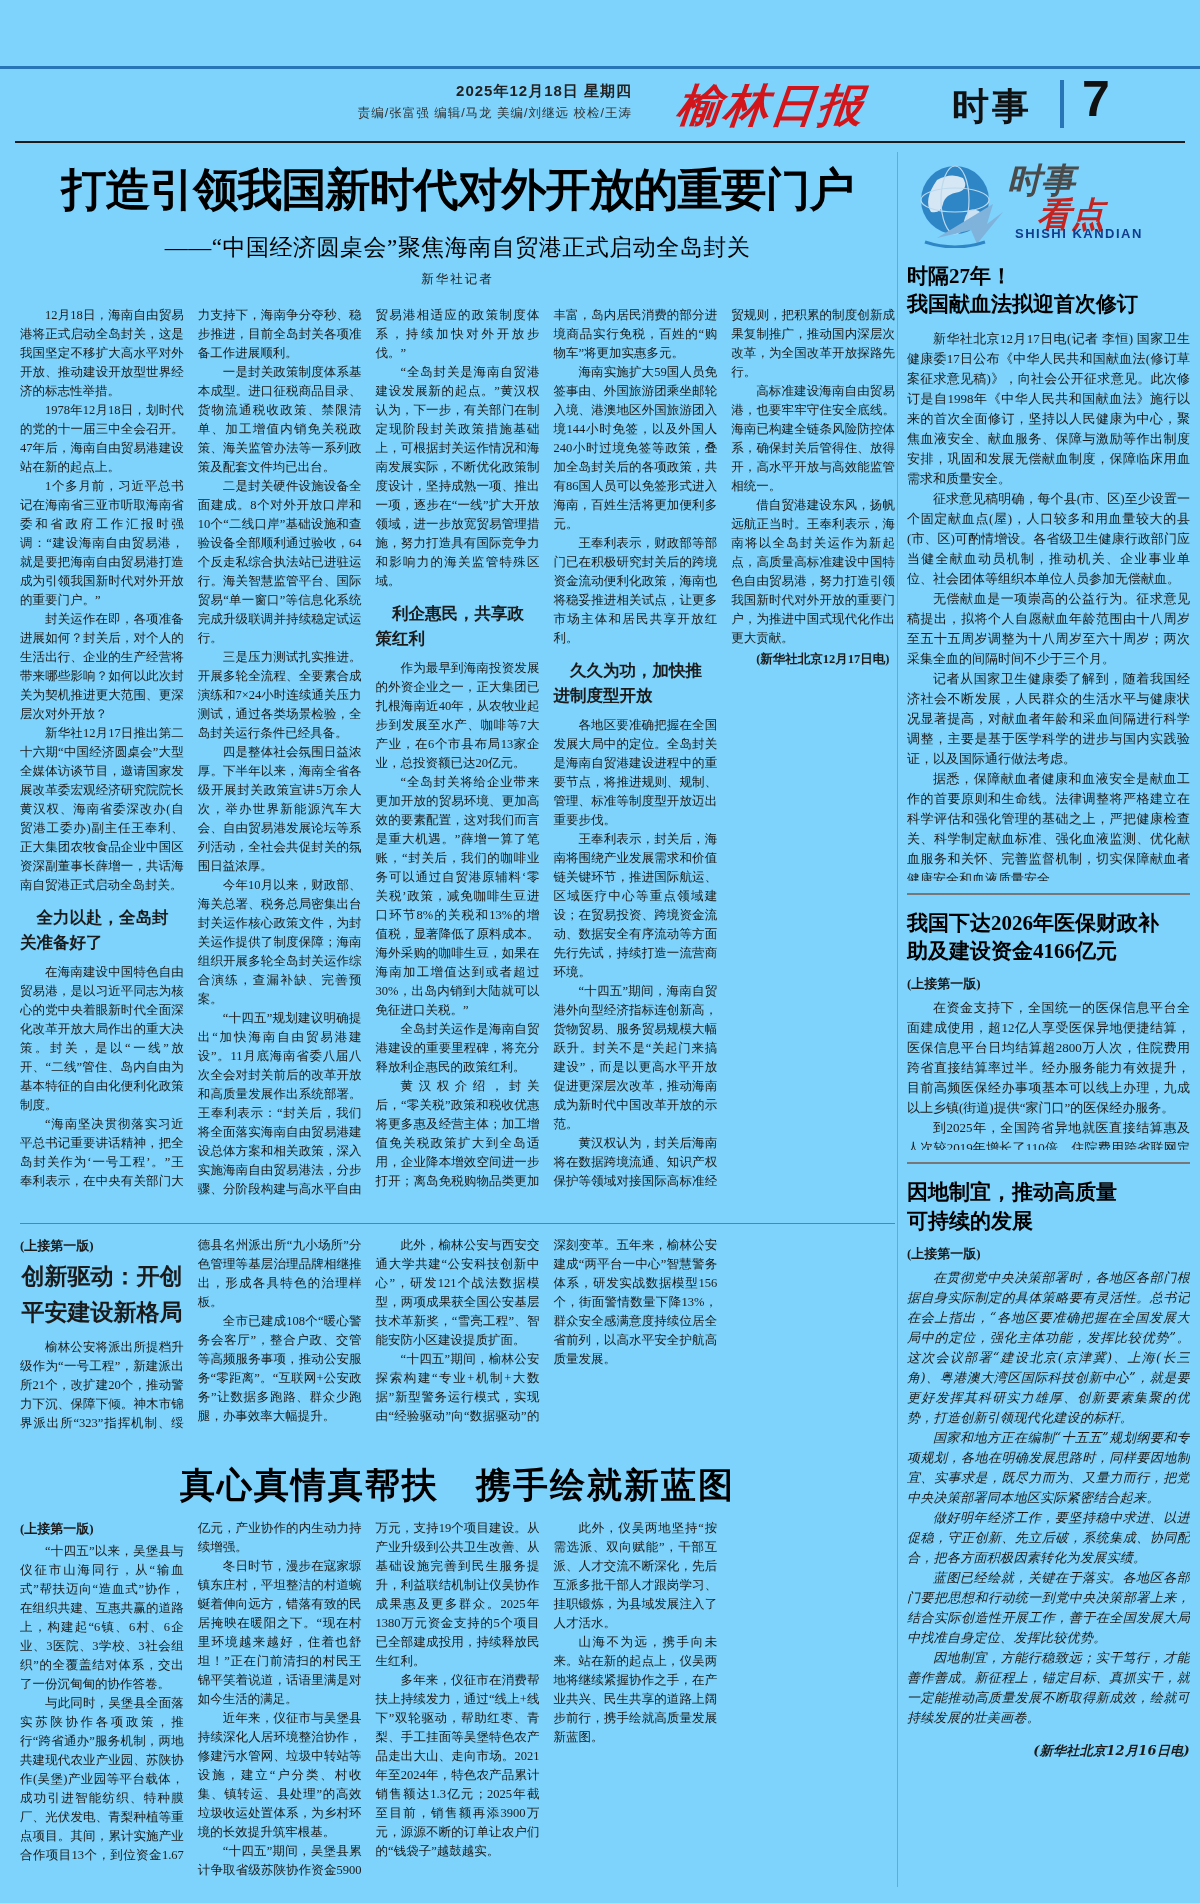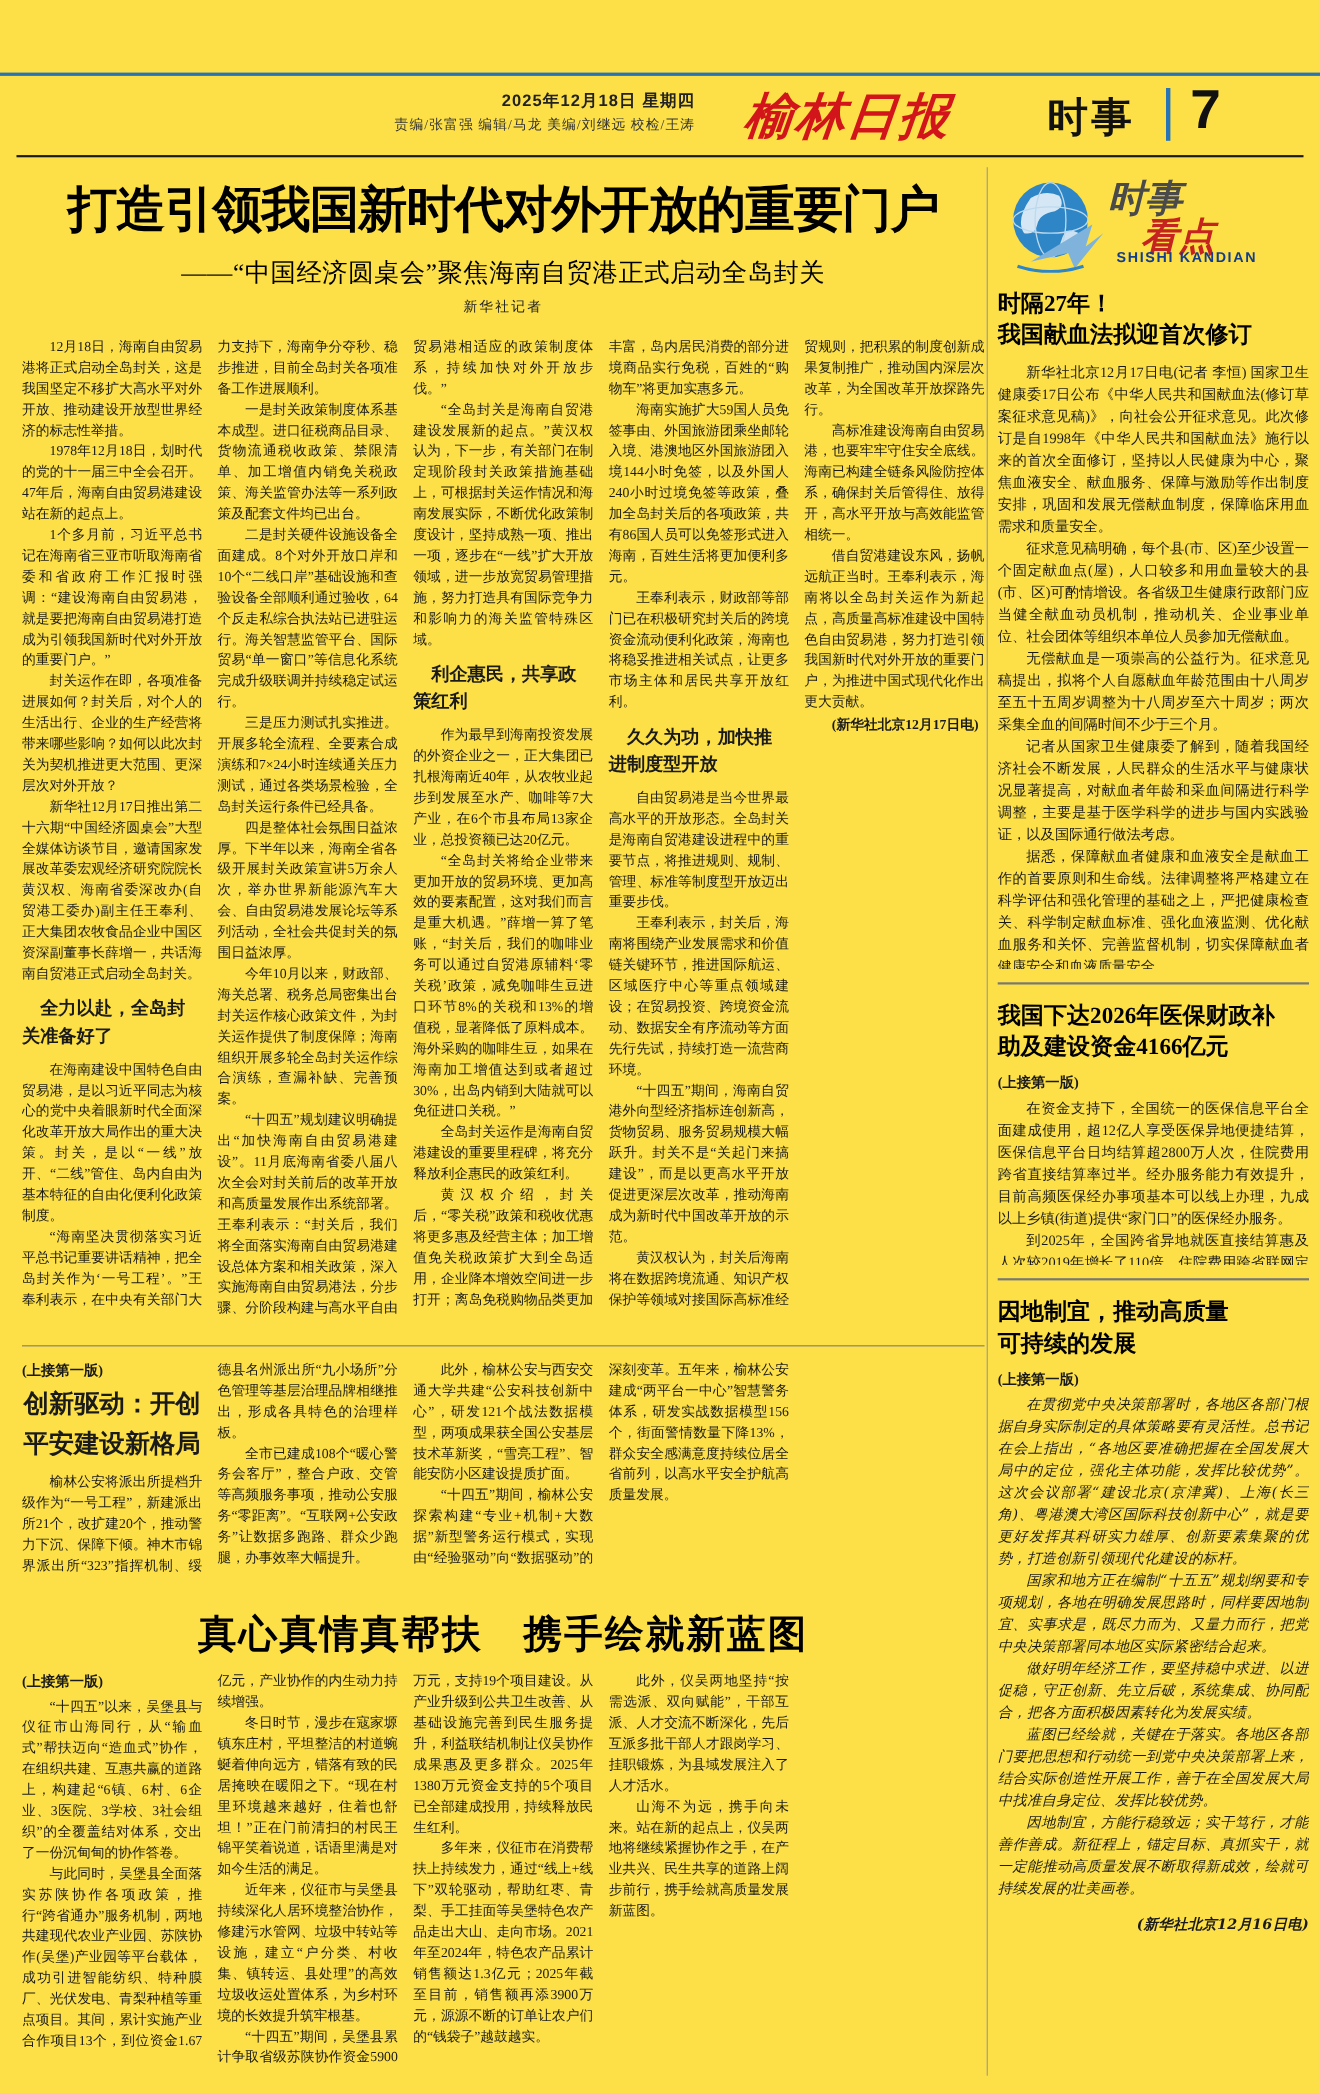--- a/index.html
+++ b/index.html
@@ -1,23 +1,23 @@
 <!DOCTYPE html>
 <html><head>
 <meta charset="utf-8">
 <style>
   html,body{margin:0;padding:0;background:#e8e8e4;}
-  .page{position:relative;width:1200px;height:1903px;margin:0 auto;background:#fde047;
+  .page{position:relative;width:1200px;height:1903px;margin:0 auto;background:#7dd3fc;
         font-family:"Liberation Serif","DejaVu Serif",serif;color:#1a1a1a;overflow:hidden;}
   
   .top-blue{position:absolute;left:0;top:66px;width:1200px;height:3px;background:#2775b6;}
   .mast-row{position:absolute;left:0;top:78px;width:1200px;height:58px;}
   .date-block{position:absolute;right:568px;top:4px;text-align:right;font-family:"Liberation Sans",sans-serif;}
   .date-line{font-size:15px;font-weight:bold;color:#222;letter-spacing:1px;}
-  .staff-line{font-size:12.5px;color:#333;margin-top:4px;letter-spacing:1px;font-family:Liberation Serif, serif;}
+  .staff-line{font-size:12.5px;color:#333;margin-top:4px;letter-spacing:1px;}
   .paper-name{position:absolute;left:648px;top:-2px;width:245px;text-align:center;
         font-size:45px;font-weight:bold;font-style:italic;color:#d2151a;
         font-family:"DejaVu Serif",serif;letter-spacing:2px;transform:skewX(-6deg);}
   .section-name{position:absolute;left:952px;top:4px;font-size:37px;font-weight:900;
         font-family:"Liberation Sans",sans-serif;color:#111;letter-spacing:3px;}
   .sec-bar{position:absolute;left:1060px;top:2px;width:4px;height:48px;background:#2775b6;}
   .page-num{position:absolute;left:1082px;top:-8px;font-size:50px;font-weight:900;
         font-family:"Liberation Sans",sans-serif;color:#111;}
   .black-rule{position:absolute;left:15px;top:141px;width:1170px;height:2px;background:#1a1a1a;}
   
@@ -96,21 +96,21 @@
         <p class="para">“十四五”规划建议明确提出“加快海南自由贸易港建设”。11月底海南省委八届八次全会对封关前后的改革开放和高质量发展作出系统部署。王奉利表示：“封关后，我们将全面落实海南自由贸易港建设总体方案和相关政策，深入实施海南自由贸易港法，分步骤、分阶段构建与高水平自由贸易港相适应的政策制度体系，持续加快对外开放步伐。”</p>
         <p class="para">“全岛封关是海南自贸港建设发展新的起点。”黄汉权认为，下一步，有关部门在制定现阶段封关政策措施基础上，可根据封关运作情况和海南发展实际，不断优化政策制度设计，坚持成熟一项、推出一项，逐步在“一线”扩大开放领域，进一步放宽贸易管理措施，努力打造具有国际竞争力和影响力的海关监管特殊区域。</p>
         <h3 class="col-subhead">利企惠民，共享政策红利</h3>
         <p class="para">作为最早到海南投资发展的外资企业之一，正大集团已扎根海南近40年，从农牧业起步到发展至水产、咖啡等7大产业，在6个市县布局13家企业，总投资额已达20亿元。</p>
         <p class="para">“全岛封关将给企业带来更加开放的贸易环境、更加高效的要素配置，这对我们而言是重大机遇。”薛增一算了笔账，“封关后，我们的咖啡业务可以通过自贸港原辅料‘零关税’政策，减免咖啡生豆进口环节8%的关税和13%的增值税，显著降低了原料成本。海外采购的咖啡生豆，如果在海南加工增值达到或者超过30%，出岛内销到大陆就可以免征进口关税。”</p>
         <p class="para">全岛封关运作是海南自贸港建设的重要里程碑，将充分释放利企惠民的政策红利。</p>
         <p class="para">黄汉权介绍，封关后，“零关税”政策和税收优惠将更多惠及经营主体；加工增值免关税政策扩大到全岛适用，企业降本增效空间进一步打开；离岛免税购物品类更加丰富，岛内居民消费的部分进境商品实行免税，百姓的“购物车”将更加实惠多元。</p>
         <p class="para">海南实施扩大59国人员免签事由、外国旅游团乘坐邮轮入境、港澳地区外国旅游团入境144小时免签，以及外国人240小时过境免签等政策，叠加全岛封关后的各项政策，共有86国人员可以免签形式进入海南，百姓生活将更加便利多元。</p>
         <p class="para">王奉利表示，财政部等部门已在积极研究封关后的跨境资金流动便利化政策，海南也将稳妥推进相关试点，让更多市场主体和居民共享开放红利。</p>
         <h3 class="col-subhead">久久为功，加快推进制度型开放</h3>
-        <p class="para">自由贸易港是当今世界最高水平的开放形态。全岛封关是海南自贸港建设进程中的重要节点，将推进规则、规制、管理、标准等制度型开放迈出重要步伐。</p>
+        <p class="para">各地区要准确把握在全国发展大局中的定位。全岛封关是海南自贸港建设进程中的重要节点，将推进规则、规制、管理、标准等制度型开放迈出重要步伐。</p>
         <p class="para">王奉利表示，封关后，海南将围绕产业发展需求和价值链关键环节，推进国际航运、区域医疗中心等重点领域建设；在贸易投资、跨境资金流动、数据安全有序流动等方面先行先试，持续打造一流营商环境。</p>
         <p class="para">“十四五”期间，海南自贸港外向型经济指标连创新高，货物贸易、服务贸易规模大幅跃升。封关不是“关起门来搞建设”，而是以更高水平开放促进更深层次改革，推动海南成为新时代中国改革开放的示范。</p>
         <p class="para">黄汉权认为，封关后海南将在数据跨境流通、知识产权保护等领域对接国际高标准经贸规则，把积累的制度创新成果复制推广，推动国内深层次改革，为全国改革开放探路先行。</p>
         <p class="para">高标准建设海南自由贸易港，也要牢牢守住安全底线。海南已构建全链条风险防控体系，确保封关后管得住、放得开，高水平开放与高效能监管相统一。</p>
         <p class="para">借自贸港建设东风，扬帆远航正当时。王奉利表示，海南将以全岛封关运作为新起点，高质量高标准建设中国特色自由贸易港，努力打造引领我国新时代对外开放的重要门户，为推进中国式现代化作出更大贡献。</p>
         <p class="attr-line">(新华社北京12月17日电)</p>
       </div>
 
     <hr class="band-rule">
     <div class="cols cols-band1">

